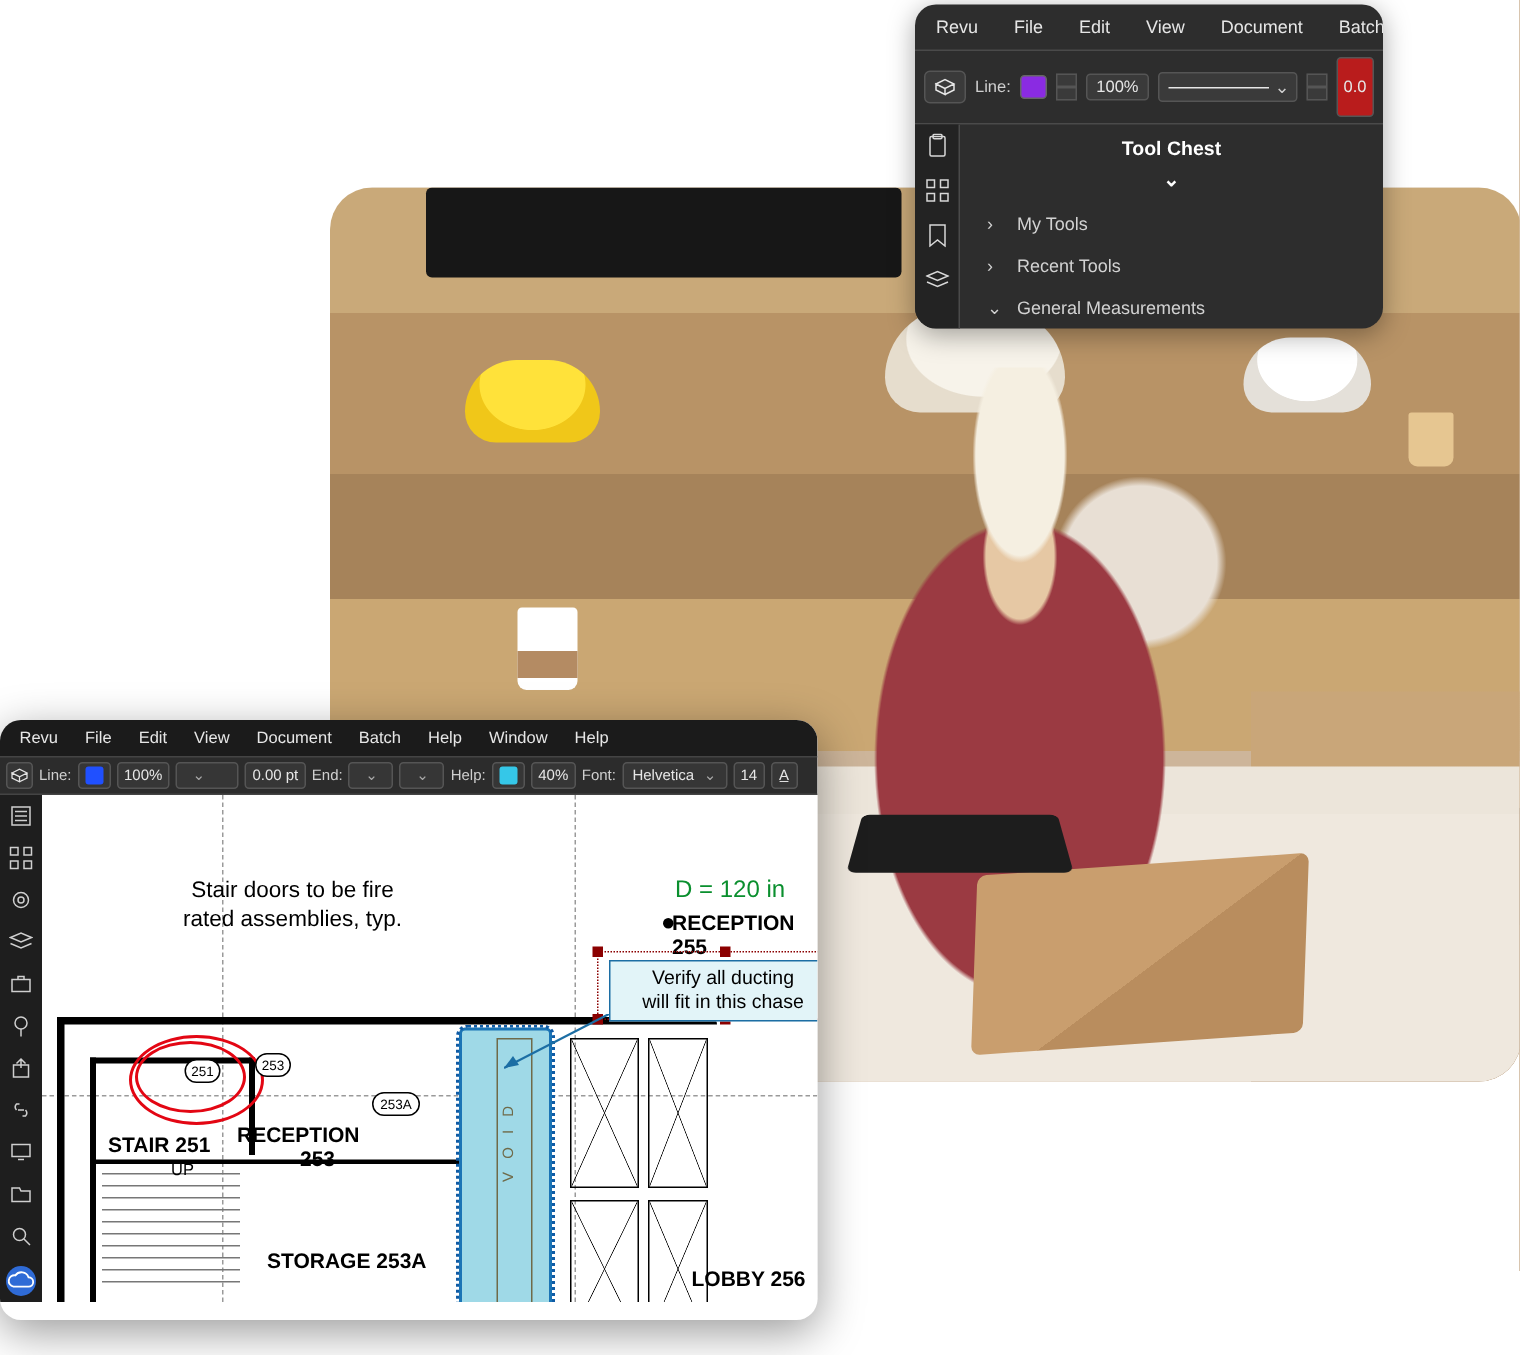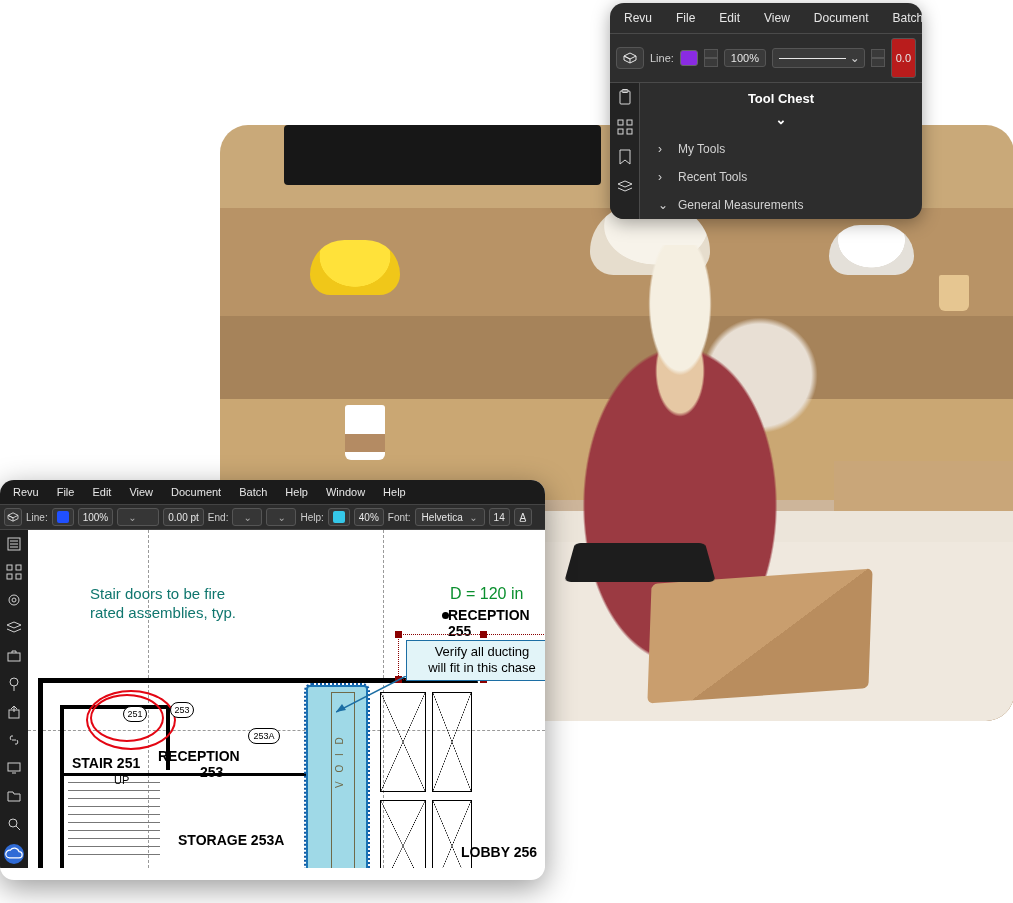--- a/index.html
+++ b/index.html
@@ -272,25 +272,25 @@
   flex:1;
   position:relative;
   background:#fff;
   overflow:hidden;
 }
 .grid-line-h { position:absolute; left:0; right:0; border-top:1px dashed #9a9a9a; }
 .grid-line-v { position:absolute; top:0; bottom:0; border-left:1px dashed #9a9a9a; }
 
 .note-red {
   position:absolute;
-  color:#0f766e;
+  color:#000000;
   font-family: Arial, sans-serif;
   font-size:15px;
   line-height:1.25;
-  text-align:left;
+  text-align:center;
 }
 .green-dim {
   position:absolute;
   color:#0a8f2e;
   font-size:16px;
   font-family: Arial, sans-serif;
 }
 .callout {
   position:absolute;
   background:#e2f4f8;

